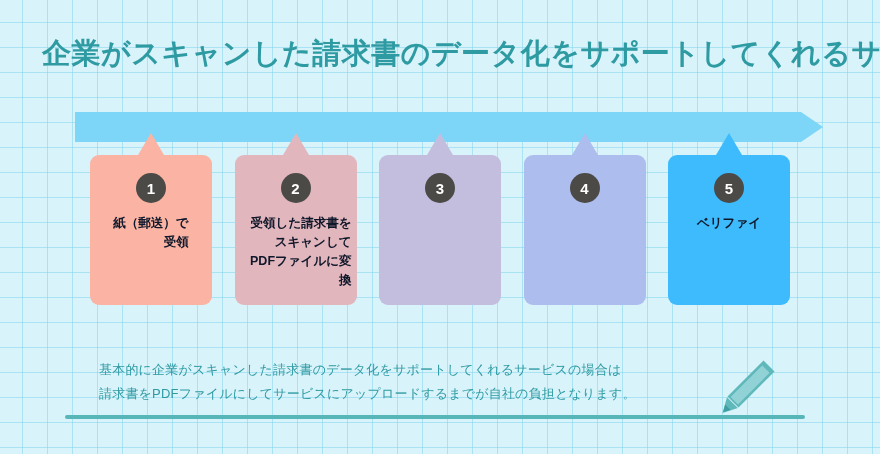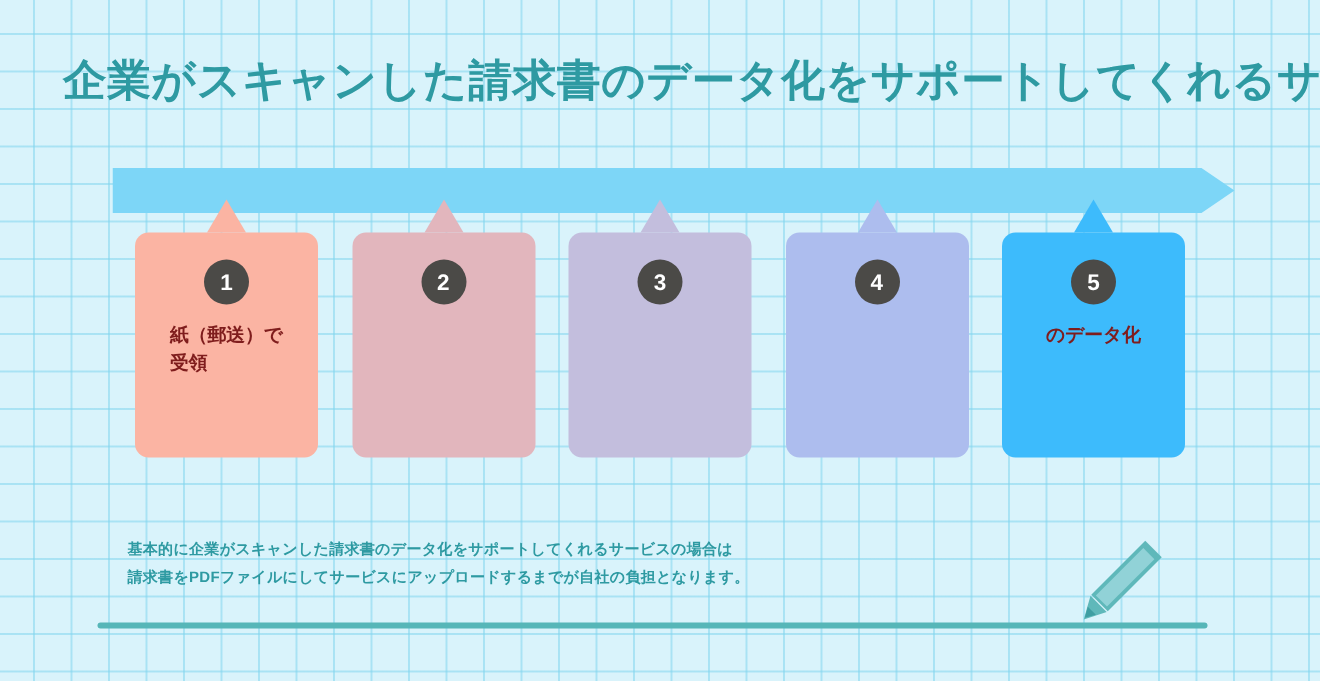--- a/index.html
+++ b/index.html
@@ -54,28 +54,28 @@
     margin-top:18px;
     width:30px;height:30px;border-radius:50%;
     background:#4b4a47;
     color:#ffffff;font-size:15px;font-weight:bold;
     display:flex;align-items:center;justify-content:center;
     line-height:1;
   }
   .step-label{
     margin-top:11px;
     font-size:12.5px;font-weight:bold;line-height:1.52;
-    color:#7f1d1d;text-align:left;white-space:pre-line;
+    color:#0f172a;text-align:right;white-space:pre-line;
     padding:0 5px;
   }
 
   
   .note{
-    position:absolute;left:85px;top:358px;width:640px;
-    font-size:10px;font-weight:bold;line-height:1.85;
+    position:absolute;left:99px;top:358px;width:640px;
+    font-size:13px;font-weight:normal;line-height:1.85;
     color:#2e9aa2;white-space:pre-line;letter-spacing:0.2px;
   }
   .note-rule{
     position:absolute;left:65px;top:415px;width:740px;height:4px;
     background:#56b6b8;border-radius:2px;
   }
   .pencil{
     position:absolute;left:716px;top:358px;width:62px;height:62px;
   }
   .pencil svg{display:block;}
@@ -98,36 +98,39 @@
     <div class="step" style="background: rgb(251, 180, 163);">
       <div class="notch" style="border-bottom: 22px solid rgb(251, 180, 163);"></div>
       <div class="badge">1</div>
       <div class="step-label">紙（郵送）で
 受領</div>
     </div>
 
     <div class="step" style="background: rgb(226, 182, 189);">
       <div class="notch" style="border-bottom: 22px solid rgb(226, 182, 189);"></div>
       <div class="badge">2</div>
+      <div class="step-label">受領した請求書を
+スキャンして
+PDFファイルに変換</div>
     </div>
 
     <div class="step" style="background: rgb(195, 190, 221);">
       <div class="notch" style="border-bottom: 22px solid rgb(195, 190, 221);"></div>
       <div class="badge">3</div>
     </div>
 
     <div class="step" style="background: rgb(173, 189, 238);">
       <div class="notch" style="border-bottom: 22px solid rgb(173, 189, 238);"></div>
       <div class="badge">4</div>
     </div>
 
     <div class="step" style="background: rgb(61, 187, 252);">
       <div class="notch" style="border-bottom: 22px solid rgb(61, 187, 252);"></div>
       <div class="badge">5</div>
-      <div class="step-label">のデータ化</div>
+      <div class="step-label">ベリファイ</div>
     </div>
 
   </div>
 
   <div class="note" style="color: rgb(46, 154, 162);">基本的に企業がスキャンした請求書のデータ化をサポートしてくれるサービスの場合は
 請求書をPDFファイルにしてサービスにアップロードするまでが自社の負担となります。</div>
   <div class="note-rule" style="background: rgb(86, 182, 184);"></div>
 
   <div class="pencil">
     <svg width="62" height="62" viewBox="0 0 62 62" xmlns="http://www.w3.org/2000/svg">

